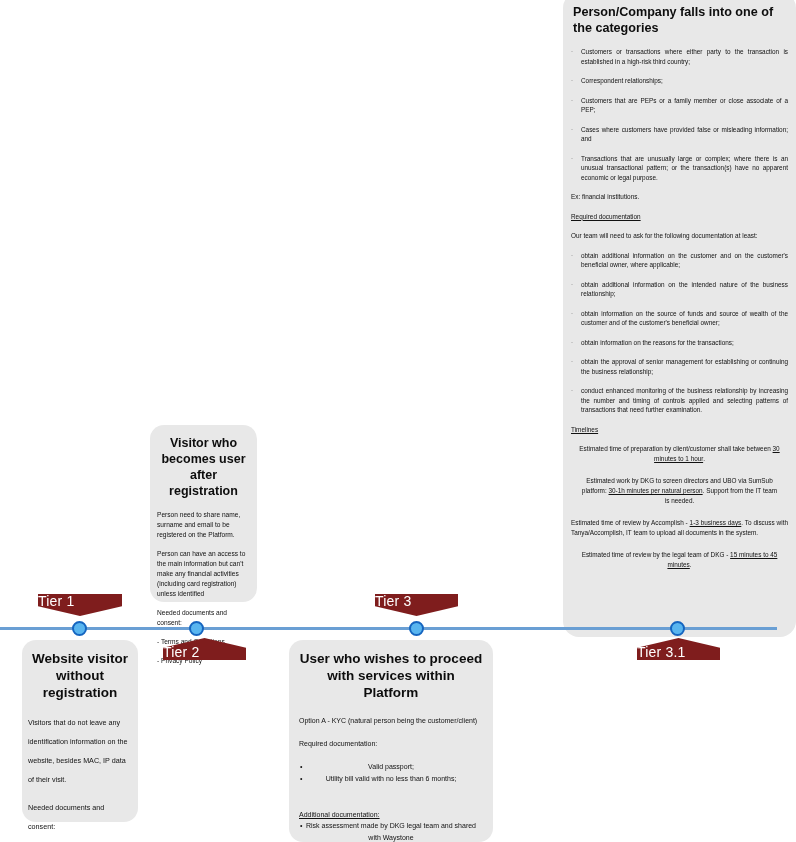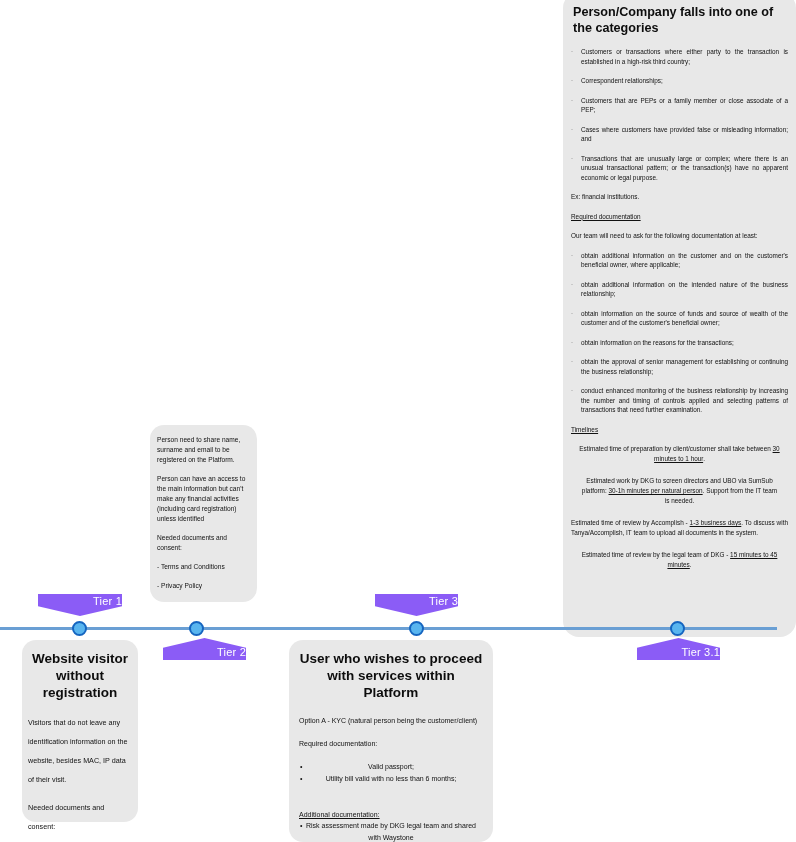--- a/index.html
+++ b/index.html
@@ -37,24 +37,24 @@
     border-radius: 50%;
     background: #59b5ef;
     border: 2.4px solid #1565c0;
     box-sizing: border-box;
     top: 621px;
   }
 
   
   .tier {
     position: absolute;
-    background: #8b5cf6;
+    background: #7f1d1d;
     color: #ffffff;
-    font-size: 11px;
-    text-align: right;
+    font-size: 14px;
+    text-align: left;
     line-height: 15px;
     height: 22px;
     letter-spacing: .2px;
   }
   .tier.down {
     clip-path: polygon(0% 0%, 100% 0%, 100% 56%, 50% 100%, 0% 56%);
     padding-top: 0px;
   }
   .tier.up {
     clip-path: polygon(50% 0%, 100% 44%, 100% 100%, 0% 100%, 0% 44%);
@@ -255,20 +255,21 @@
     <div class="rp-just">
       <span>Estimated time of review by Accomplish - </span><span class="u-line">1-3 business days</span><span>. To discuss with Tanya/Accomplish, IT team to upload all documents in the system.</span>
     </div>
 
     <div class="rp-center">
       <span>Estimated time of review by the legal team of DKG - </span><span class="u-line">15 minutes to 45 minutes</span><span>.</span>
     </div>
   </div>
 
   <div class="card" id="card-becomes">
+    <div class="card-title">Visitor who becomes user after registration</div>
     <p class="blk">Person need to share name, surname and email to be registered on the Platform.</p>
     <p class="blk">Person can have an access to the main information but can't make any financial activities (including card registration) unless identified</p>
     <p class="blk">Needed documents and consent:</p>
     <p class="blk">- Terms and Conditions</p>
     <p>- Privacy Policy</p>
   </div>
 
   <div class="tier down" style="left:38px; top:594px; width:84px;">
     <span>Tier 1</span>
   </div>

